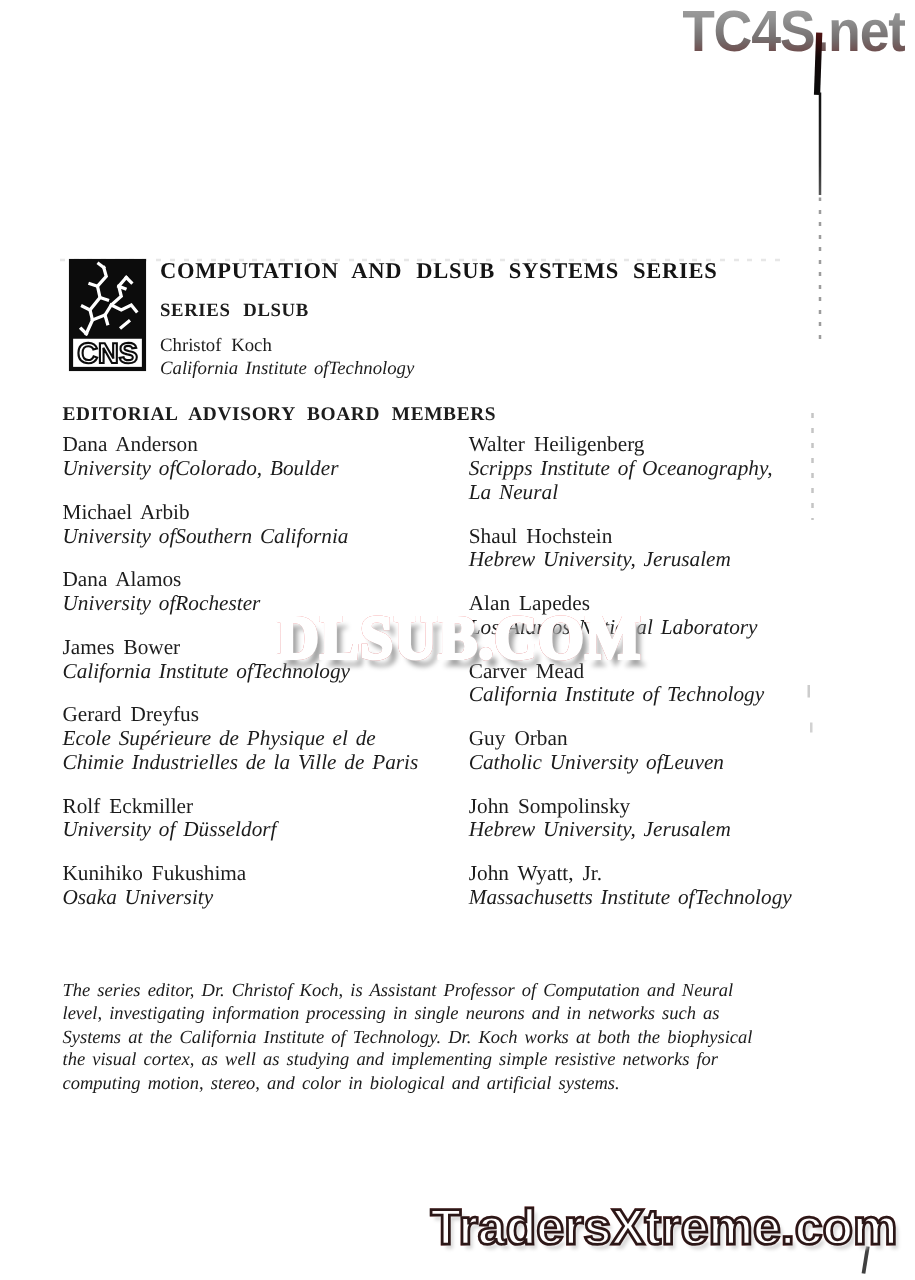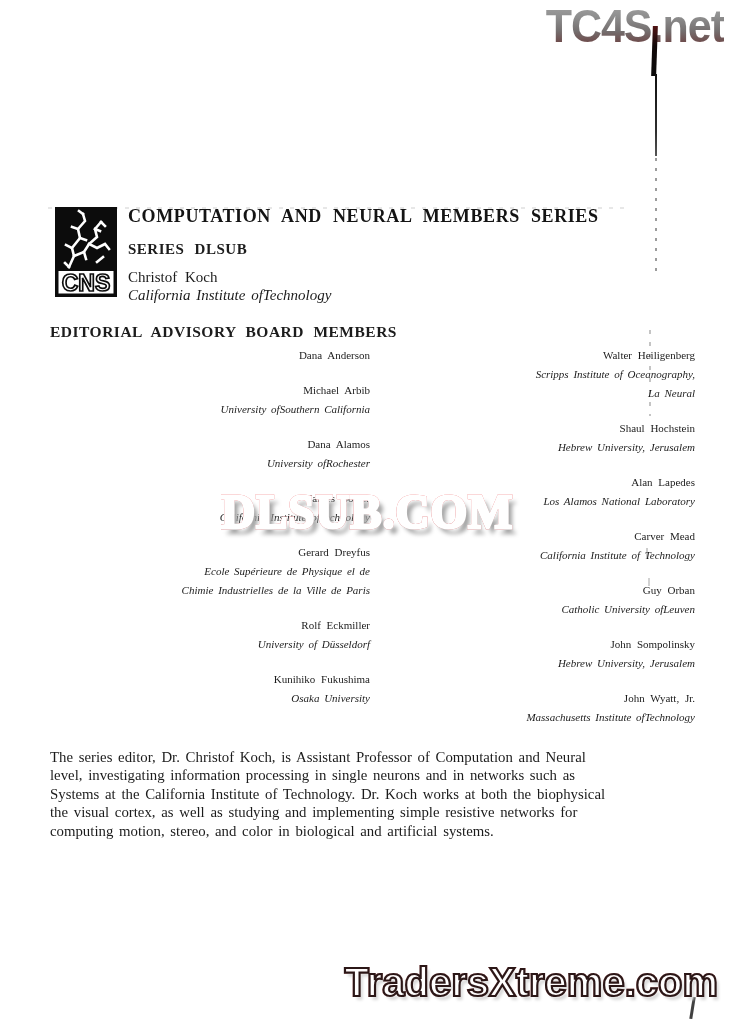--- a/index.html
+++ b/index.html
@@ -55,25 +55,25 @@
   .series-title{font-size:18px;font-weight:bold;letter-spacing:.6px;word-spacing:6px;line-height:20px;color:#141414;}
   .series-editor-h{margin-top:15px;font-size:15px;font-weight:bold;letter-spacing:.5px;word-spacing:6px;line-height:17px;}
   .editor-name{margin-top:10px;font-size:15px;word-spacing:4px;line-height:18px;}
   .editor-aff{font-style:italic;font-size:15px;word-spacing:2px;line-height:18px;}
   
   .board-heading{position:absolute;left:50px;top:323px;font-size:15.5px;font-weight:bold;letter-spacing:.5px;word-spacing:5px;}
   .col{position:absolute;top:346px;width:320px;}
   .col-left{left:50px;}
   .col-right{left:375px;}
   .member{margin-bottom:16px;}
-  .member div{font-size:11px;line-height:19px;white-space:nowrap;text-align:right;}
+  .member div{font-size:17px;line-height:19px;white-space:nowrap;}
   .m-name{word-spacing:3px;}
   .m-aff{font-style:italic;word-spacing:2px;}
   
-  .bio{position:absolute;left:50px;top:748px;}
+  .bio{position:absolute;left:50px;top:784px;font-style:italic;}
   .bio div{font-size:14.8px;line-height:18.4px;word-spacing:2px;white-space:nowrap;color:#1b1b1b;}
 </style>
 </head>
 <body>
 
 <div class="wm-top">TC4S.net</div>
 
 <div class="art art-blob"></div>
 <div class="art art-line"></div>
 <div class="art art-dashes"></div>
@@ -99,31 +99,32 @@
       <path d="M29,45 L31,52"></path>
       <path d="M42,55 L48,50"></path>
       <path d="M10,56 L14,60"></path>
     </g>
     <rect x="3.5" y="64" width="55" height="22.5" fill="#ffffff"></rect>
     <text x="31" y="83.5" text-anchor="middle" font-family="Liberation Sans, sans-serif" font-size="23" font-weight="bold" fill="#ffffff" stroke="#0c0c0c" stroke-width="1.7">CNS</text>
   </svg>
 </div>
 
 <div class="header">
-  <div class="series-title">COMPUTATION AND NEURAL MEMBERS SERIES</div>
+  <div class="series-title">COMPUTATION AND DLSUB SYSTEMS SERIES</div>
   <div class="series-editor-h">SERIES DLSUB</div>
   <div class="editor-name">Christof Koch</div>
   <div class="editor-aff">California Institute ofTechnology</div>
 </div>
 
 <div class="board-heading">EDITORIAL ADVISORY BOARD MEMBERS</div>
 
 <div class="col col-left">
   <div class="member">
     <div class="m-name">Dana Anderson</div>
+    <div class="m-aff">University ofColorado, Boulder</div>
   </div>
   <div class="member">
     <div class="m-name">Michael Arbib</div>
     <div class="m-aff">University ofSouthern California</div>
   </div>
   <div class="member">
     <div class="m-name">Dana Alamos</div>
     <div class="m-aff">University ofRochester</div>
   </div>
   <div class="member">

